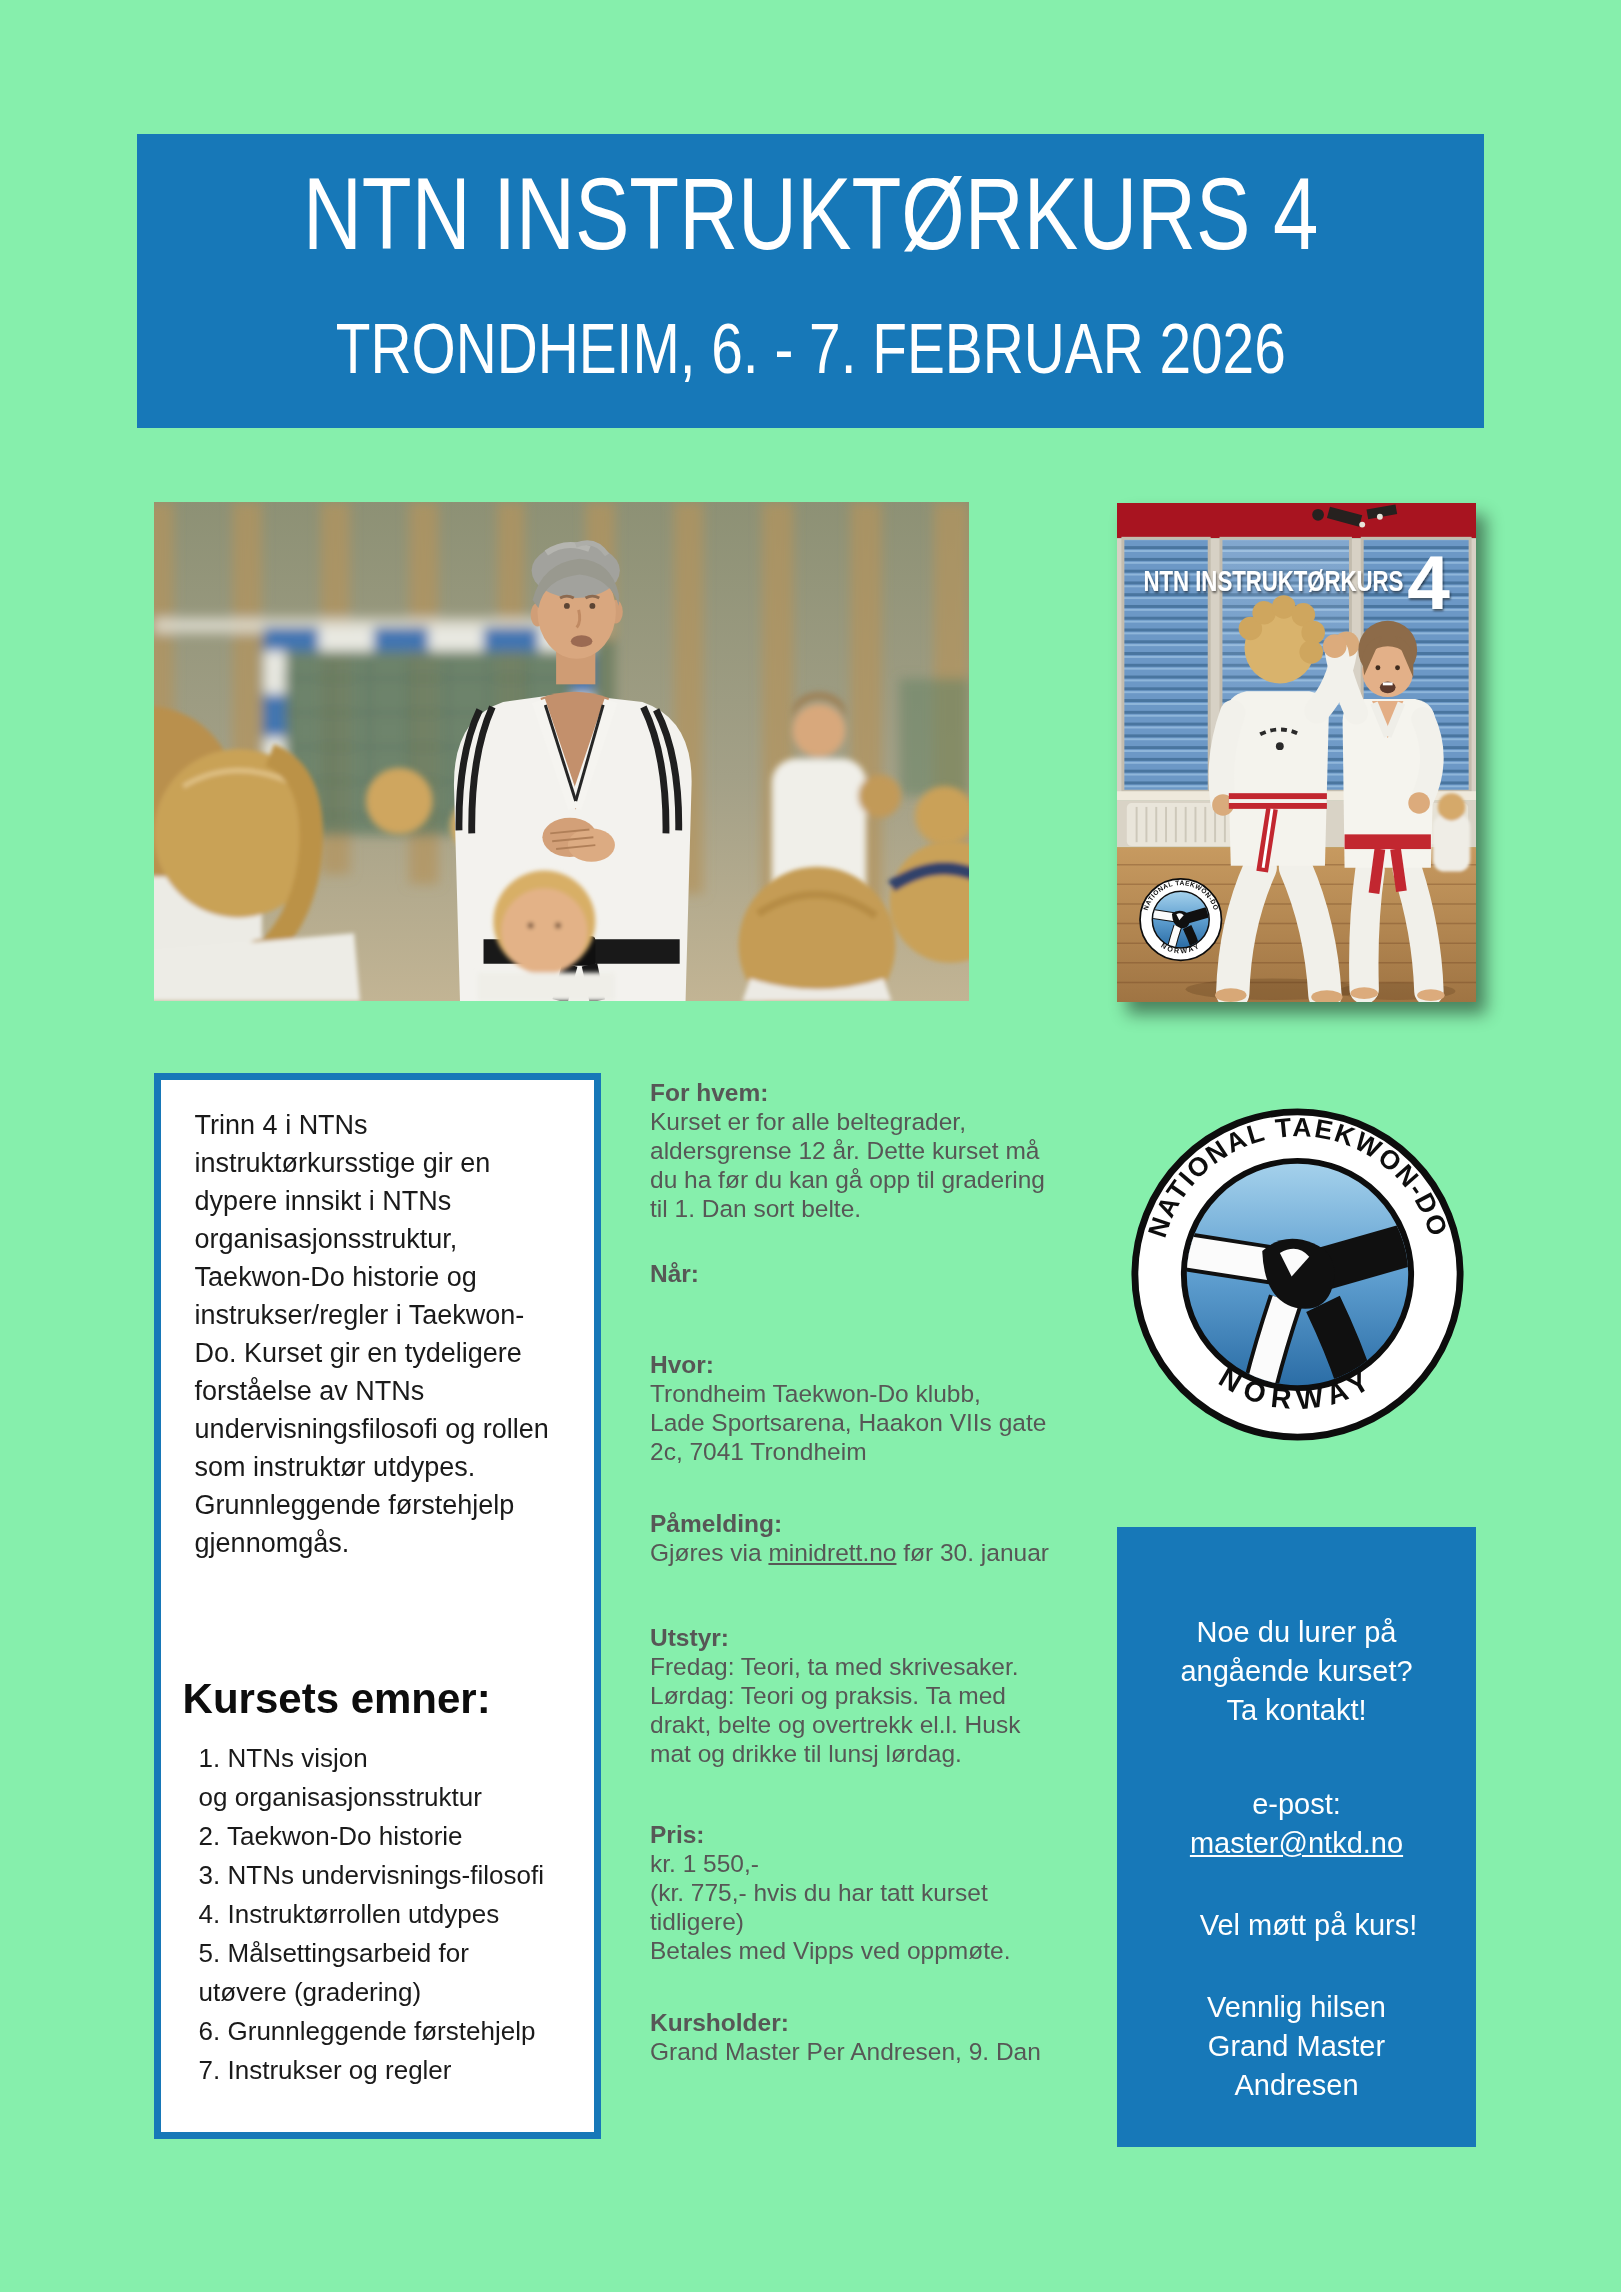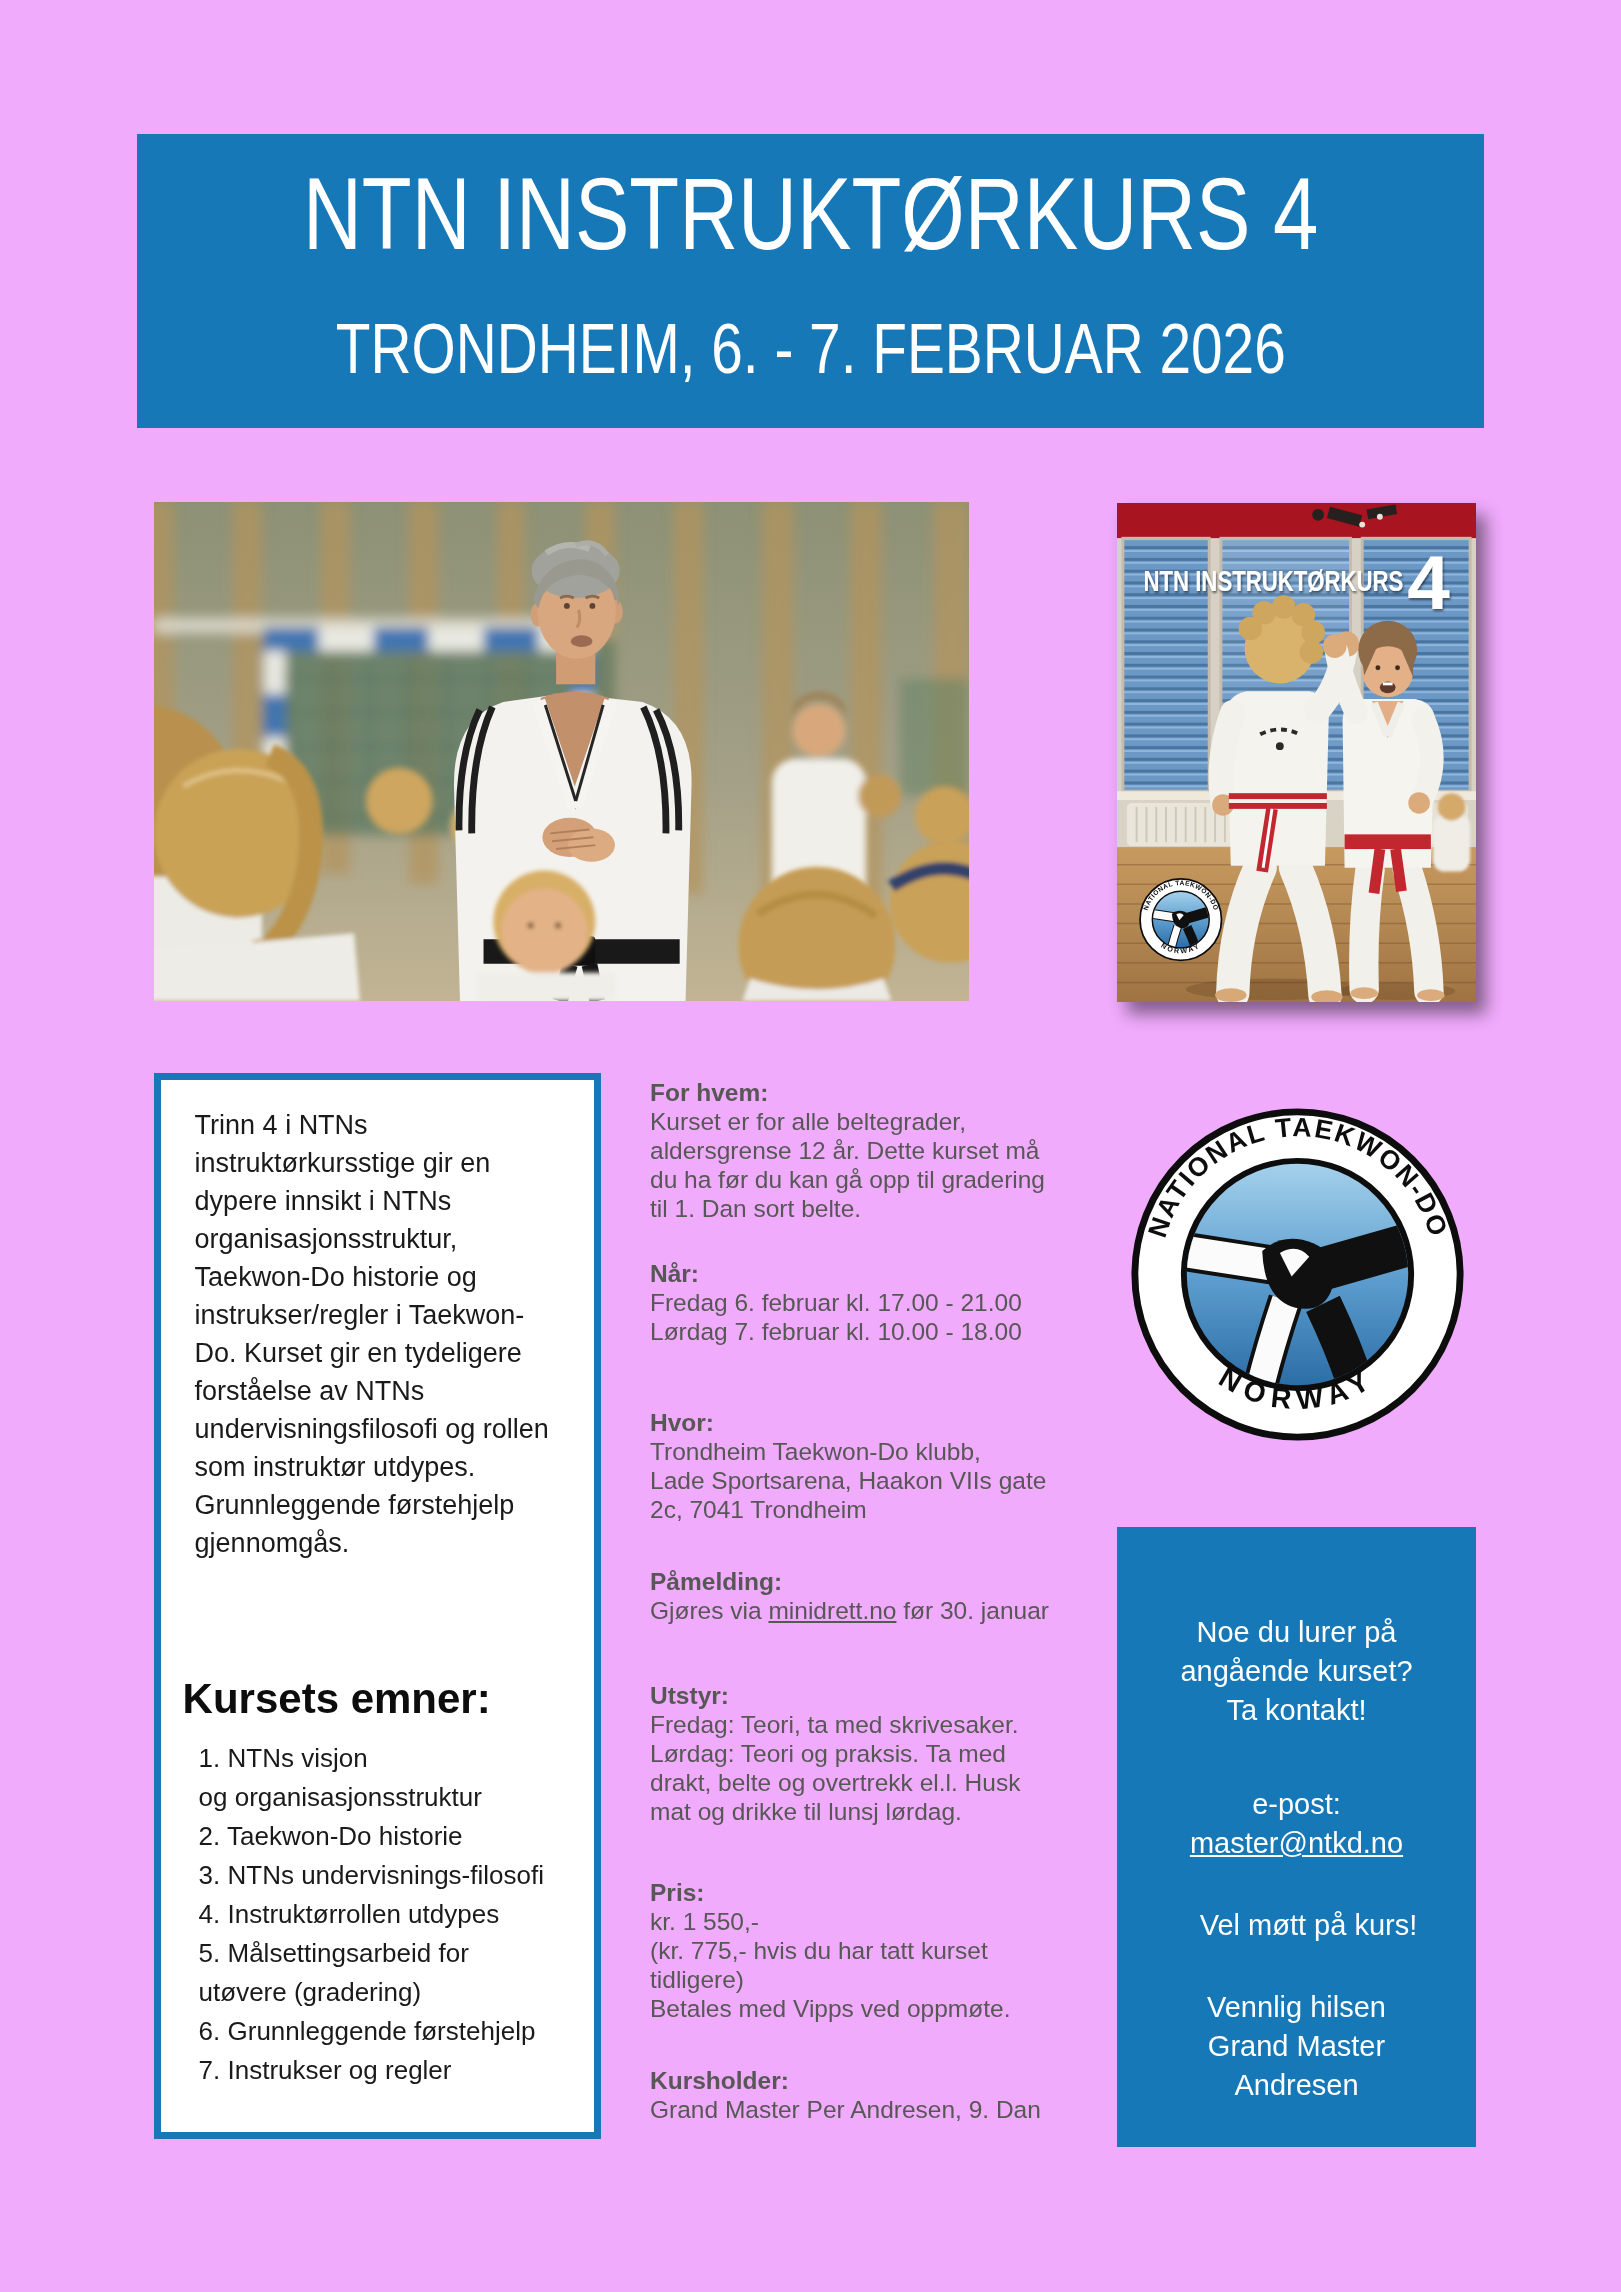--- a/index.html
+++ b/index.html
@@ -1,17 +1,17 @@
 <!DOCTYPE html>
 <html lang="no"><head>
 <meta charset="utf-8">
 <style>
   html,body{margin:0;padding:0;background:#ffffff;}
   body{font-family:"Liberation Sans",sans-serif;}
-  .sheet{position:relative;width:1621px;height:2293px;background:#f0abfc;overflow:hidden;}
+  .sheet{position:relative;width:1621px;height:2293px;background:#86efac;overflow:hidden;}
 
   
   .banner{position:absolute;left:137px;top:134px;width:1347px;height:294px;background:#1778B8;text-align:center;color:#ffffff;}
   .b-title{padding-top:27.4px;font-size:102px;line-height:1.05;font-weight:400;white-space:nowrap;}
   .b-sub{margin-top:45px;font-size:71px;line-height:1;font-weight:400;white-space:nowrap;}
   .cond{display:inline-block;transform:scaleX(0.8);transform-origin:50% 50%;}
 
   
   figure{margin:0;padding:0;}
   .photo-left{position:absolute;left:154px;top:502px;width:815px;height:499px;overflow:hidden;}
@@ -368,22 +368,20 @@
   <section class="details">
     <div class="sect">
       <h3>For hvem:</h3>
       <p class="body">Kurset er for alle beltegrader,
 aldersgrense 12 år. Dette kurset må
 du ha før du kan gå opp til gradering
 til 1. Dan sort belte.</p>
     </div>
     <div class="sect">
       <h3>Når:</h3>
-      <p class="body">Fredag 6. februar kl. 17.00 - 21.00
-Lørdag 7. februar kl. 10.00 - 18.00</p>
     </div>
     <div class="sect">
       <h3>Hvor:</h3>
       <p class="body">Trondheim Taekwon-Do klubb,
 Lade Sportsarena, Haakon VIIs gate
 2c, 7041 Trondheim</p>
     </div>
     <div class="sect">
       <h3>Påmelding:</h3>
       <p class="body"><span>Gjøres via </span><a class="inline-link">minidrett.no</a><span> før 30. januar</span></p>

